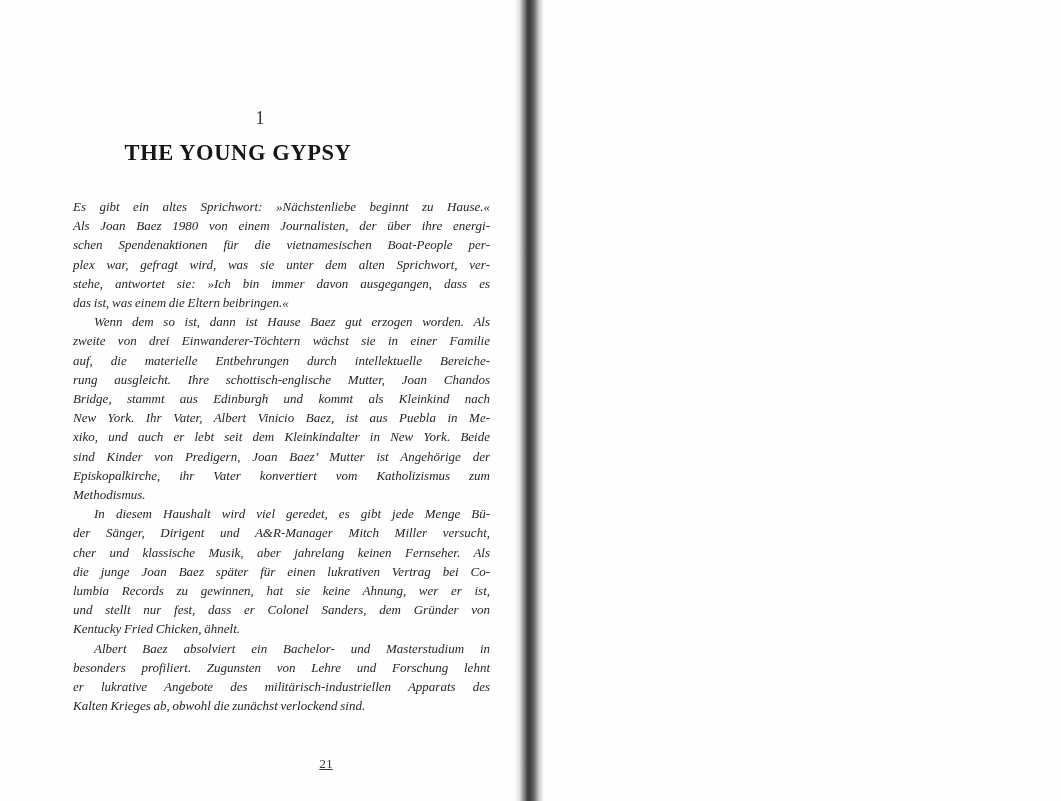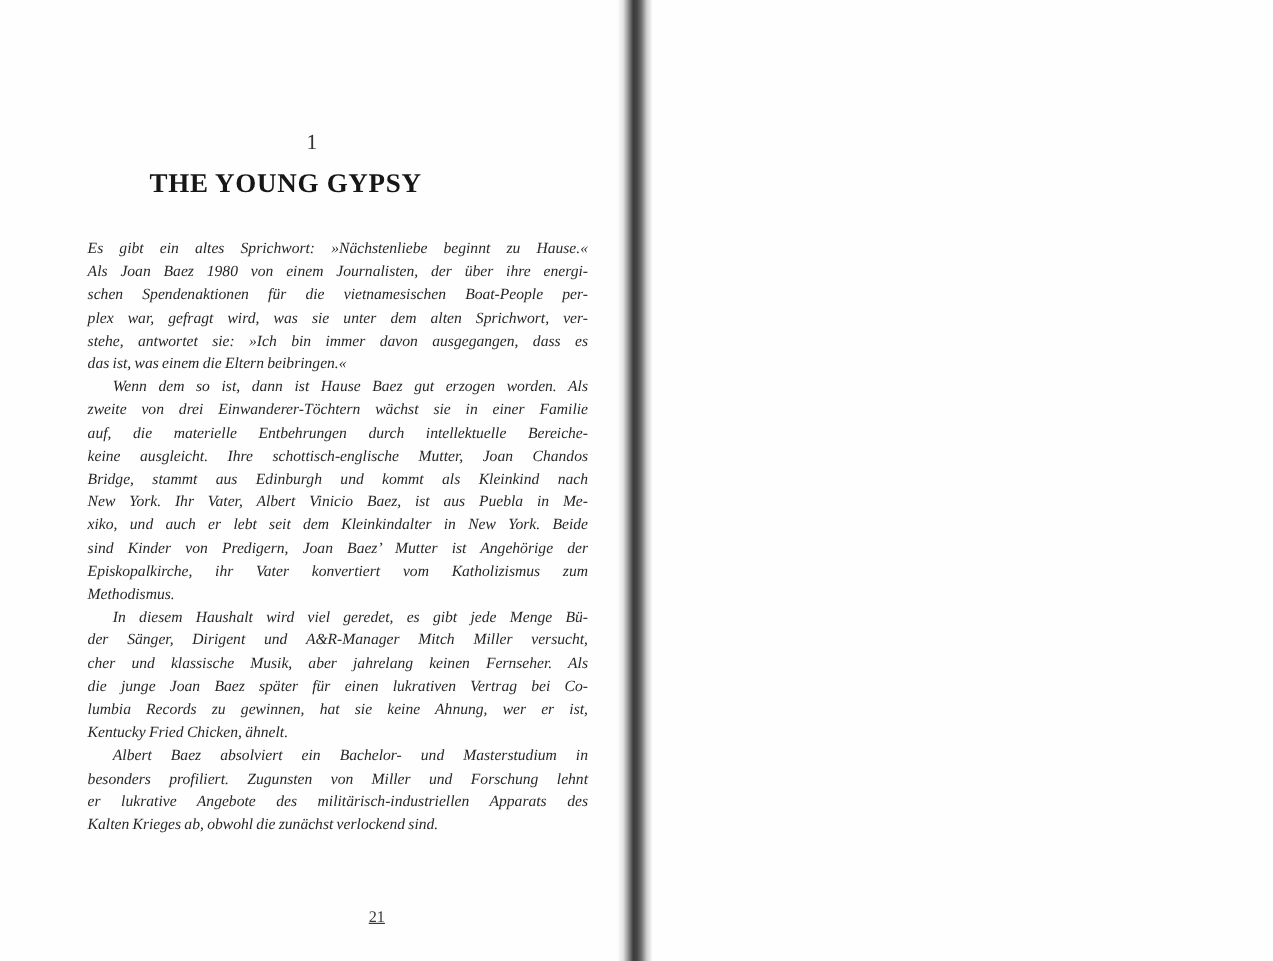--- a/index.html
+++ b/index.html
@@ -59,55 +59,56 @@
   .line.para-end { text-align-last: left; }
   .line.indent { padding-left: 21px; }
 
   .page-number {
     position: absolute;
     top: 756px;
     font-size: 13.5px;
     color: #3a3a3a;
     text-align: center;
   }
-  .page-number.num-left  { left: 0;     width: 628px; text-decoration: underline; }
+  .page-number.num-left  { left: 12px;     width: 628px; text-decoration: underline; }
 </style>
 </head>
 <body>
 
 <div class="spread">
 
   <div class="page left">
     <div class="chapter-number">1</div>
     <div class="chapter-title">THE YOUNG GYPSY</div>
     <div class="text-block left-text" id="left-text">
         <div class="line">Es gibt ein altes Sprichwort: »Nächstenliebe beginnt zu Hause.«</div>
         <div class="line">Als Joan Baez 1980 von einem Journalisten, der über ihre energi-</div>
         <div class="line">schen Spendenaktionen für die vietnamesischen Boat-People per-</div>
         <div class="line">plex war, gefragt wird, was sie unter dem alten Sprichwort, ver-</div>
         <div class="line">stehe, antwortet sie: »Ich bin immer davon ausgegangen, dass es</div>
         <div class="line para-end">das ist, was einem die Eltern beibringen.«</div>
         <div class="line indent">Wenn dem so ist, dann ist Hause Baez gut erzogen worden. Als</div>
         <div class="line">zweite von drei Einwanderer-Töchtern wächst sie in einer Familie</div>
         <div class="line">auf, die materielle Entbehrungen durch intellektuelle Bereiche-</div>
-        <div class="line">keine ausgleicht. Ihre schottisch-englische Mutter, Joan Chandos</div>
+        <div class="line">rung ausgleicht. Ihre schottisch-englische Mutter, Joan Chandos</div>
         <div class="line">Bridge, stammt aus Edinburgh und kommt als Kleinkind nach</div>
         <div class="line">New York. Ihr Vater, Albert Vinicio Baez, ist aus Puebla in Me-</div>
         <div class="line">xiko, und auch er lebt seit dem Kleinkindalter in New York. Beide</div>
         <div class="line">sind Kinder von Predigern, Joan Baez’ Mutter ist Angehörige der</div>
         <div class="line">Episkopalkirche, ihr Vater konvertiert vom Katholizismus zum</div>
         <div class="line para-end">Methodismus.</div>
         <div class="line indent">In diesem Haushalt wird viel geredet, es gibt jede Menge Bü-</div>
         <div class="line">der Sänger, Dirigent und A&amp;R-Manager Mitch Miller versucht,</div>
         <div class="line">cher und klassische Musik, aber jahrelang keinen Fernseher. Als</div>
         <div class="line">die junge Joan Baez später für einen lukrativen Vertrag bei Co-</div>
         <div class="line">lumbia Records zu gewinnen, hat sie keine Ahnung, wer er ist,</div>
+        <div class="line">und stellt nur fest, dass er Colonel Sanders, dem Gründer von</div>
         <div class="line para-end">Kentucky Fried Chicken, ähnelt.</div>
         <div class="line indent">Albert Baez absolviert ein Bachelor- und Masterstudium in</div>
-        <div class="line">besonders profiliert. Zugunsten von Miller und Forschung lehnt</div>
+        <div class="line">besonders profiliert. Zugunsten von Lehre und Forschung lehnt</div>
         <div class="line">er lukrative Angebote des militärisch-industriellen Apparats des</div>
         <div class="line para-end">Kalten Krieges ab, obwohl die zunächst verlockend sind.</div>
       </div>
     <div class="page-number num-left">21</div>
   </div>
 
   <div class="gutter"></div>
 
   <div class="page right">
     

